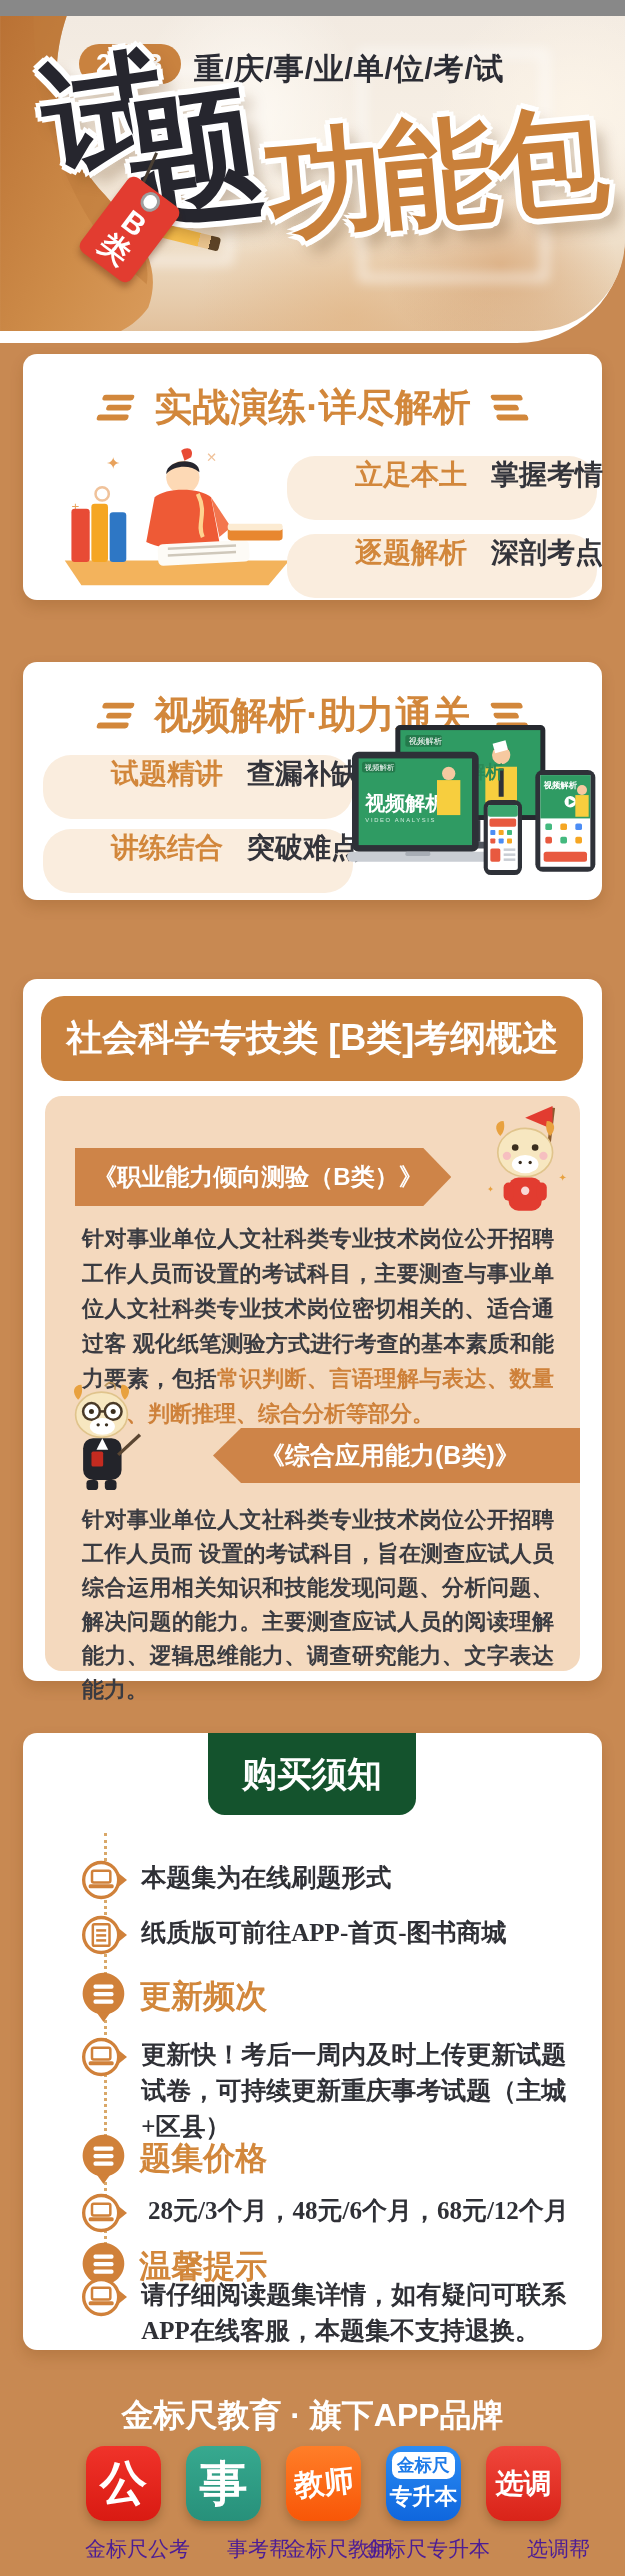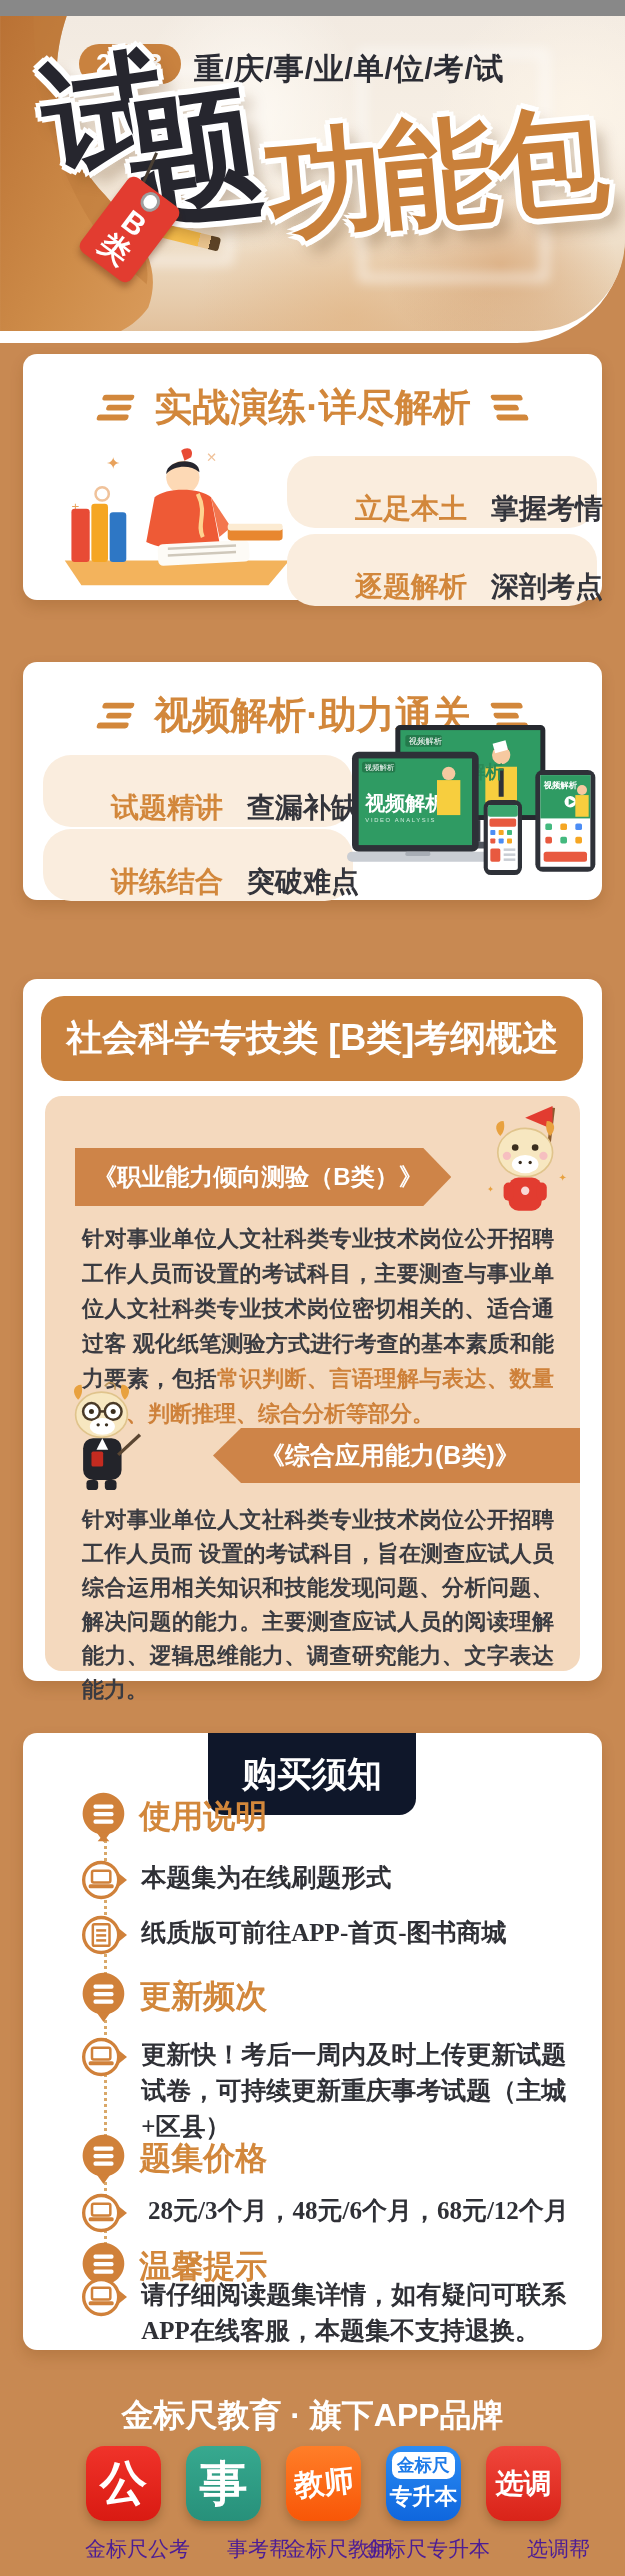--- a/index.html
+++ b/index.html
@@ -28,38 +28,38 @@
   .tag .hole{width:13.3px;height:13.3px;border-radius:50%;background:#fff;border:3.3px solid #9E9E9E;margin-bottom:1.7px;}
   .tag .txt{color:#fff;font-weight:900;font-size:30px;line-height:1.05;text-align:center;transform:rotate(0deg);}
   .tag-string{position:absolute;left:147px;top:135px;width:2.5px;height:40px;background:#4A3F33;transform:rotate(24deg);}
   .pencil{position:absolute;left:123px;top:210px;width:98px;height:14px;transform:rotate(14deg);
     background:linear-gradient(90deg,#F2A93B 0 15px,#F6BE4D 15px 77px,#E9C48F 77px 88px,#5C4327 88px);border-radius:3.3px;}
 
   
   .card{position:absolute;left:23px;width:579px;background:#fff;border-radius:14px;box-shadow:0 6.7px 13.3px rgba(110,60,15,.20);}
   .sec-title{position:absolute;top:28px;left:0;right:0;display:flex;align-items:center;justify-content:center;gap:16.7px;
     color:#D2873B;font-weight:900;font-size:38px;}
-  .pill{position:absolute;height:72px;background:#FAEDDE;border-radius:28px;display:flex;align-items:flex-end;
+  .pill{position:absolute;height:64px;background:#FAEDDE;border-radius:28px;display:flex;align-items:flex-start;
     padding:0 15px 0 20px;box-sizing:border-box;gap:24px;}
   .pill .sep{width:1.7px;height:28px;background:#E2B78A;}
   .pill .strong{color:#D2873B;font-weight:900;font-size:28px;white-space:nowrap;}
   .pill .rest{color:#33343B;font-weight:800;font-size:28px;white-space:nowrap;}
 
   
   .outline-banner{position:absolute;left:18.3px;top:16.7px;width:542px;height:85px;background:#C9823F;border-radius:23px;
     color:#fff;font-weight:900;font-size:36px;display:flex;align-items:center;justify-content:center;}
   .peach{position:absolute;left:22px;top:117px;width:535px;height:575px;background:#F4D9BE;border-radius:16.7px;}
   .sec-banner{position:absolute;background:#CE8448;color:#fff;font-weight:900;font-size:24px;display:flex;align-items:center;}
   .sec-banner.r{clip-path:polygon(0 0, calc(100% - 28px) 0, 100% 50%, calc(100% - 28px) 100%, 0 100%);padding-left:18.3px;}
   .sec-banner.l{clip-path:polygon(28px 0, 100% 0, 100% 100%, 28px 100%, 0 50%);padding-left:47px;}
   .para{position:absolute;left:37px;width:472px;font-size:22px;line-height:35px;font-weight:700;color:#3A3B41;text-align:justify;}
   .hl{color:#CE813A;}
 
   
-  .buy-badge{position:absolute;left:185px;top:0;width:208px;height:82px;background:#0f172a;border-radius:0 0 16.7px 16.7px;
+  .buy-badge{position:absolute;left:185px;top:0;width:208px;height:82px;background:#14532d;border-radius:0 0 16.7px 16.7px;
     color:#fff;font-weight:900;font-size:35px;display:flex;align-items:center;justify-content:center;}
   .dotline{position:absolute;left:81px;top:100px;height:467px;border-left:3.3px dotted #D9A869;}
   .group-h{position:absolute;left:58px;display:flex;align-items:center;gap:13.3px;height:47px;}
   .group-h .t{color:#D2873B;font-weight:900;font-size:32px;}
   .item{position:absolute;left:58px;display:flex;align-items:flex-start;gap:13.3px;}
   .item .t{font-family:"Liberation Serif", serif;font-weight:700;font-size:25px;line-height:36px;color:#2F3036;width:434px;}
 
   
   .brand{position:absolute;left:0;top:2378px;width:625px;text-align:center;color:#fff;font-weight:900;font-size:32px;}
   .appicon{position:absolute;top:2430px;width:75px;height:75px;border-radius:18.3px;display:flex;align-items:center;justify-content:center;
@@ -338,32 +338,20 @@
       <div class="sec-banner l" style="right:0px;top:332px;width:320px;height:55px;font-size:25px;">《综合应用能力(B类)》</div>
 
       <div class="para" style="top:407px;line-height:34px;">针对事业单位人文社科类专业技术岗位公开招聘工作人员而 设置的考试科目，旨在测查应试人员综合运用相关知识和技能发现问题、分析问题、解决问题的能力。主要测查应试人员的阅读理解能力、逻辑思维能力、调查研究能力、文字表达能力。</div>
     </div>
   </div>
 
   <div class="card" style="top:1717px;height:617px;">
     <div class="buy-badge">购买须知</div>
     <div class="dotline"></div>
 
-    <div class="group-h" style="top:60px;">
-      <svg width="45" height="52" viewBox="0 0 54 62">
-          <path d="M27,2 a25,25 0 1 1 -0.1,0 Z M27,52 L20,60 L34,60 Z" fill="#D0813A"></path>
-          <polygon points="27,61 19,50 35,50" fill="#D0813A"></polygon>
-          <g fill="#fff">
-            <rect x="15" y="16" width="24" height="5" rx="2"></rect>
-            <rect x="15" y="25" width="24" height="5" rx="2"></rect>
-            <rect x="15" y="34" width="24" height="5" rx="2"></rect>
-          </g>
-        </svg>
-      <span class="t">使用说明</span>
-    </div>
     <div class="item" style="top:127px;">
       <svg width="47" height="40" viewBox="0 0 56 48">
           <circle cx="24" cy="24" r="21" fill="#fff" stroke="#D0813A" stroke-width="4"></circle>
           <rect x="13" y="13" width="22" height="14" rx="2" fill="none" stroke="#D0813A" stroke-width="3"></rect>
           <rect x="9" y="29" width="30" height="5" rx="2" fill="#D0813A"></rect>
           <polygon points="45,16 55,24 45,32" fill="#D0813A"></polygon>
         </svg>
       <span class="t">本题集为在线刷题形式</span>
     </div>
     <div class="item" style="top:182px;">

